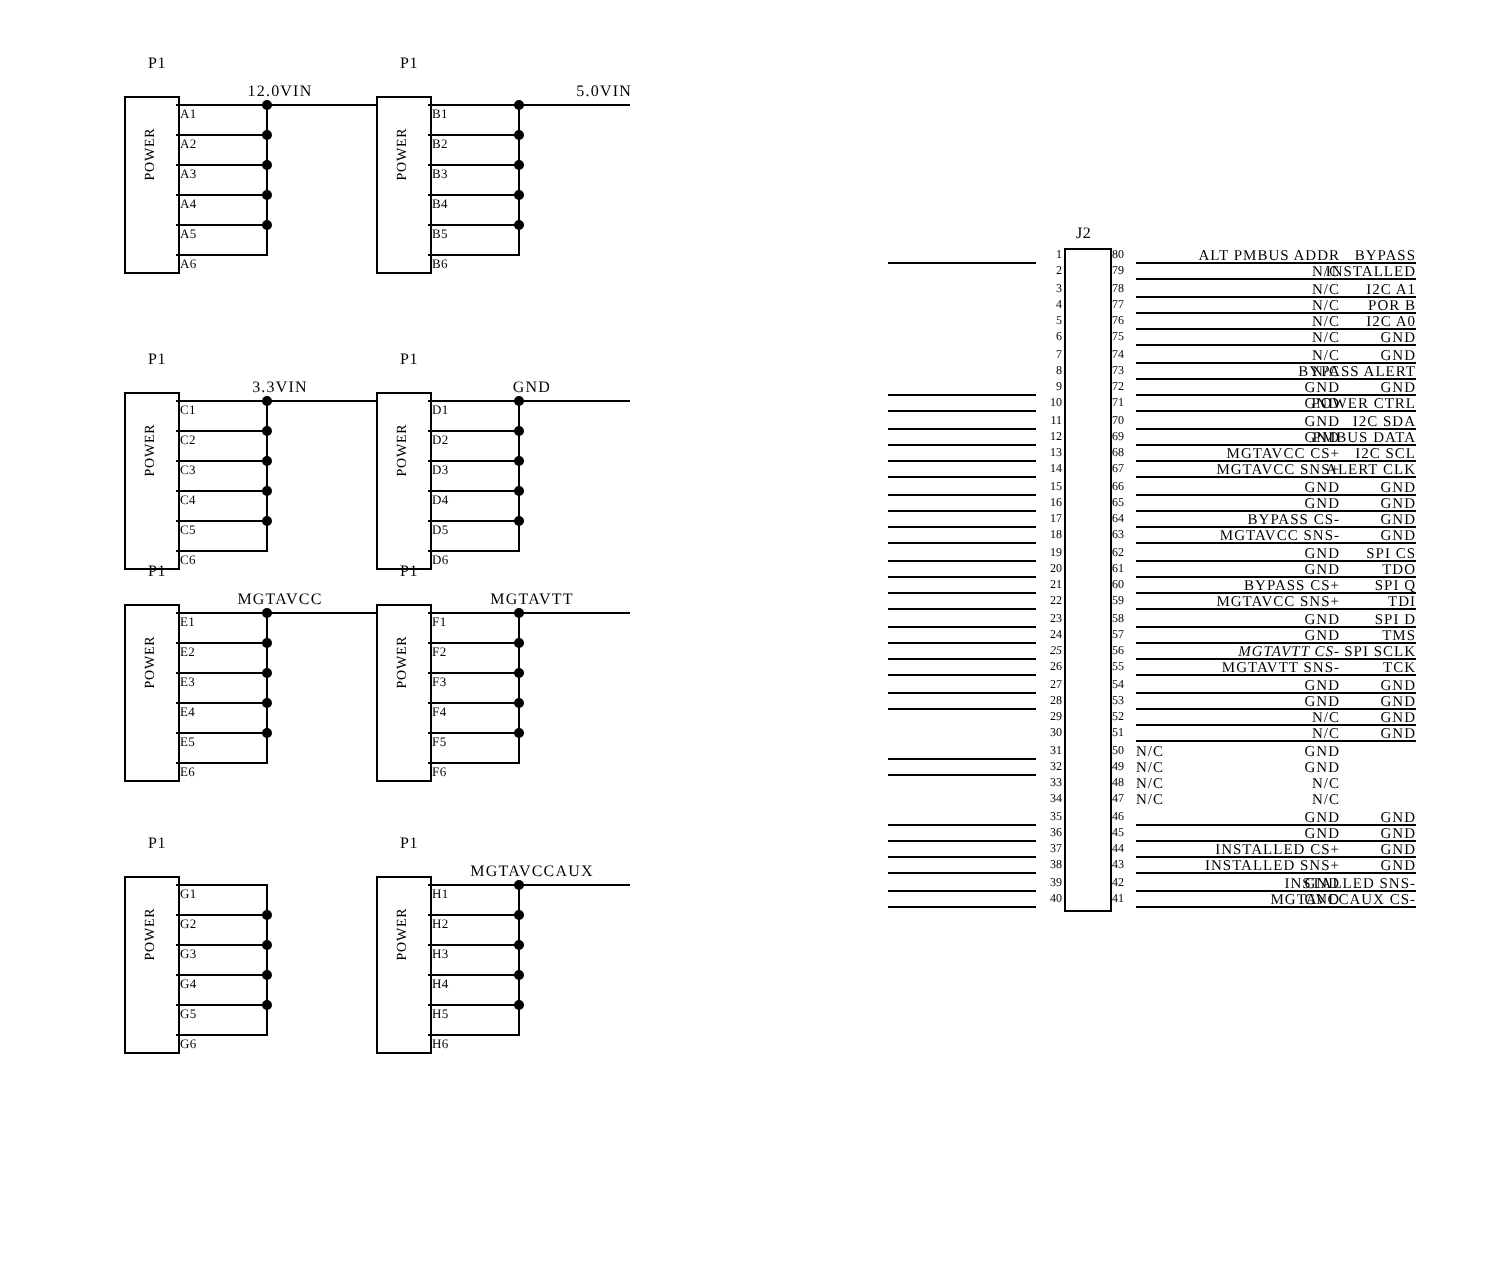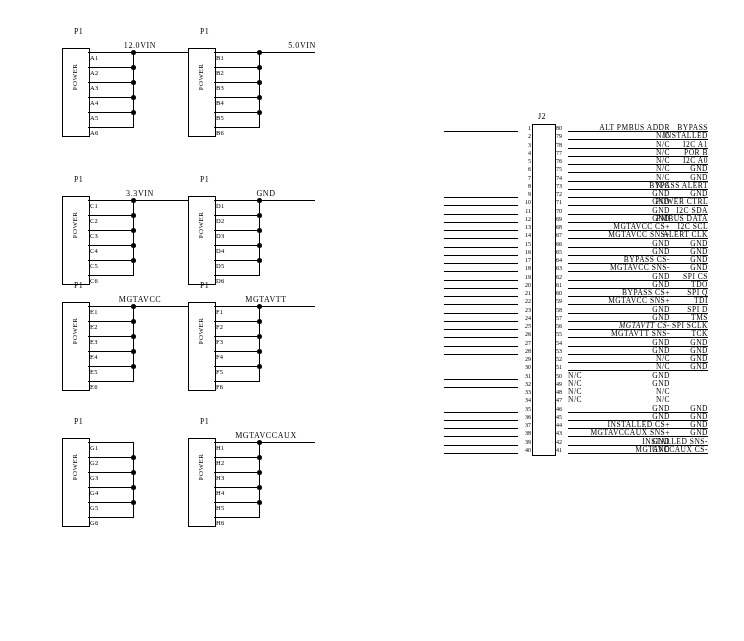--- a/index.html
+++ b/index.html
@@ -412,21 +412,21 @@
         <div class="lbl">GND</div>
       </div>
       <div class="jrow lrow" style="top: 309px; left: 0px; width: 300px;">
         <div class="lead"></div>
         <div class="num">37</div>
         <div class="lbl">INSTALLED CS+</div>
       </div>
       <div class="jrow lrow" style="top: 317.25px; left: 0px; width: 300px;">
         <div class="lead"></div>
         <div class="num">38</div>
-        <div class="lbl">MGTAVCCAUX SNS+</div>
+        <div class="lbl">INSTALLED SNS+</div>
       </div>
       <div class="jrow lrow" style="top: 325.5px; left: 0px; width: 300px;">
         <div class="lead"></div>
         <div class="num">39</div>
         <div class="lbl">GND</div>
       </div>
       <div class="jrow lrow" style="top: 333.75px; left: 0px; width: 300px;">
         <div class="lead"></div>
         <div class="num">40</div>
         <div class="lbl">GND</div>

